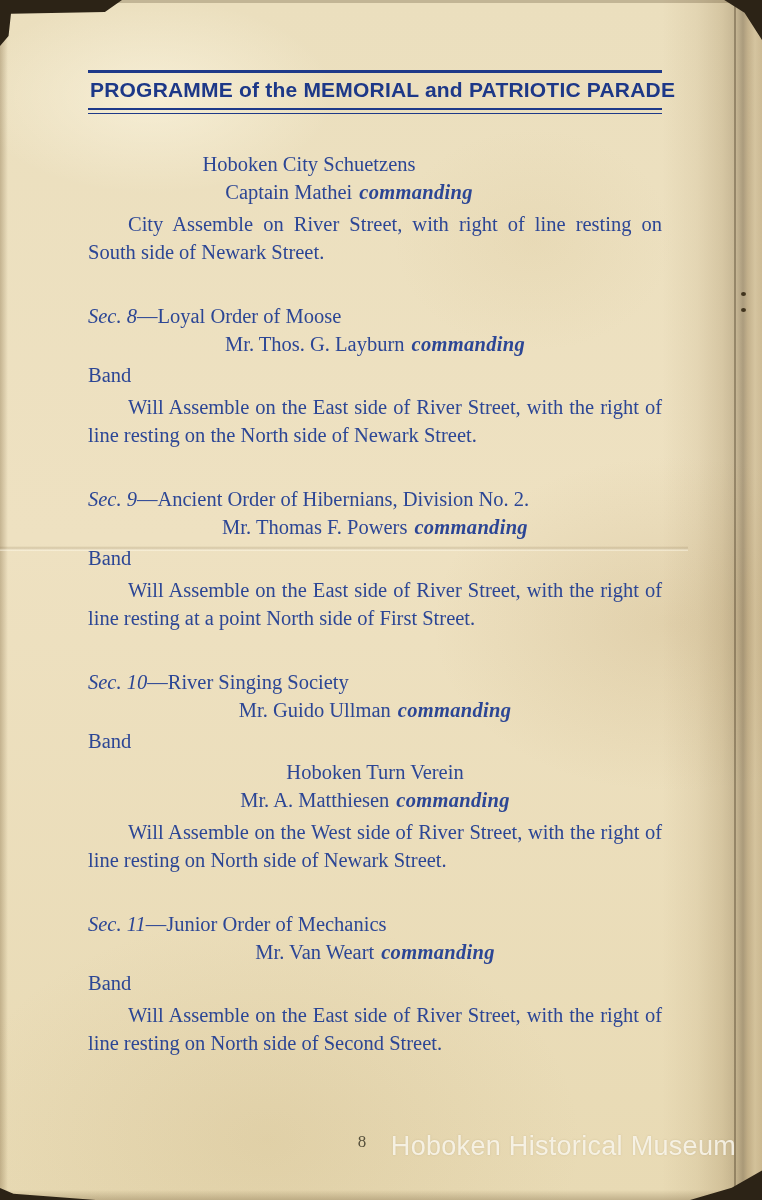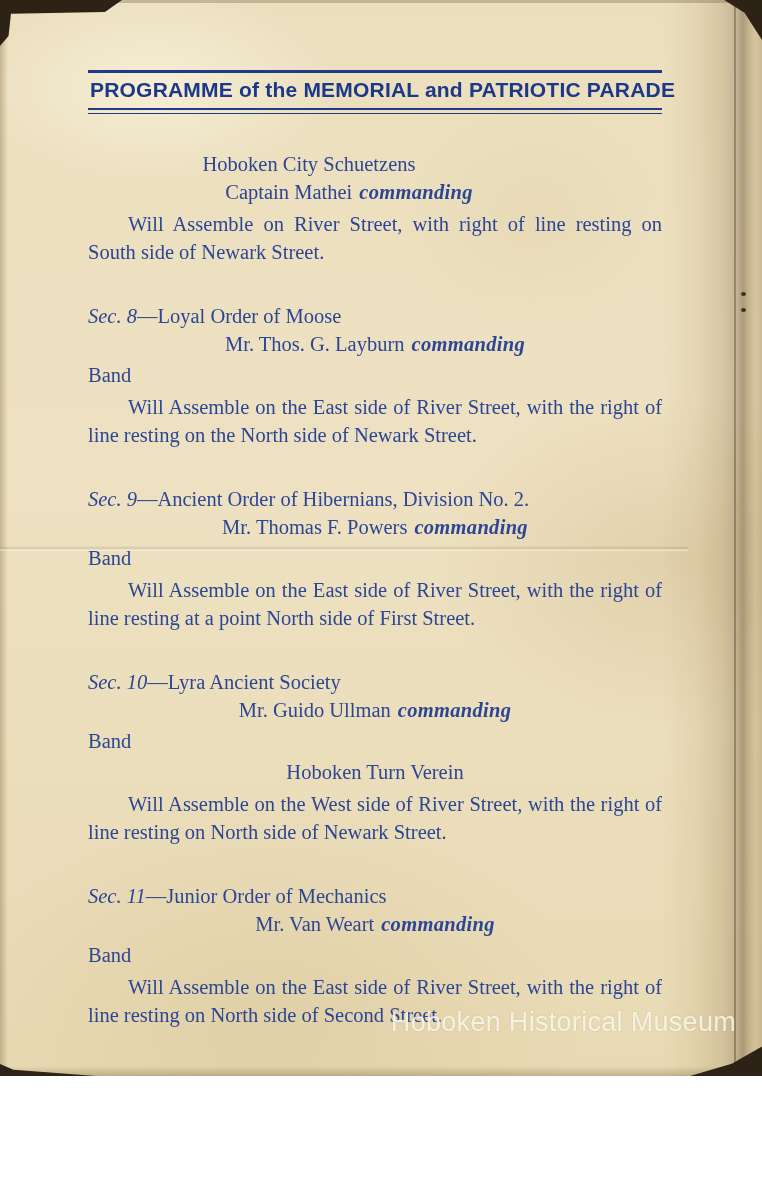--- a/index.html
+++ b/index.html
@@ -1,19 +1,19 @@
 <!DOCTYPE html>
 <html><head>
 <meta charset="utf-8">
 <style>
   html, body { margin:0; padding:0; }
   body { width:762px; height:1200px; }
 
   .page {
-    position:relative; width:762px; height:1076px; overflow:hidden;
+    position:relative; width:762px; height:1200px; overflow:hidden;
     background:
       radial-gradient(260px 140px at 20% 8%, rgba(255,250,232,0.55), rgba(255,250,232,0) 70%),
       radial-gradient(340px 240px at 88% 52%, rgba(176,146,92,0.20), rgba(176,146,92,0) 70%),
       radial-gradient(420px 300px at 35% 95%, rgba(186,160,104,0.18), rgba(186,160,104,0) 75%),
       radial-gradient(200px 160px at 70% 20%, rgba(200,175,120,0.12), rgba(200,175,120,0) 70%),
       linear-gradient(180deg, #ebdfbe 0%, #eee1c1 45%, #e8dab4 100%);
     font-family:"Liberation Serif","DejaVu Serif",serif;
     color:#2c4695;
   }
 
@@ -93,21 +93,21 @@
     <div class="header">
       <div class="header-title">PROGRAMME of the MEMORIAL and PATRIOTIC PARADE</div>
     </div>
     <div class="rule-double"></div>
 
     <div class="section first">
       <div class="line-center shift-a">Hoboken City Schuetzens</div>
       <div class="line-center shift-b">
         <span>Captain Mathei</span><span class="cmd">commanding</span>
       </div>
-      <p class="para">Will Assemble on River Street, with right of line resting on South side of Newark Street.</p>
+      <p class="para">City Assemble on River Street, with right of line resting on South side of Newark Street.</p>
     </div>
 
     <div class="section">
       <div class="sec-head">
         <span class="sec-label">Sec. 8</span><span>—Loyal Order of Moose</span>
       </div>
       <div class="line-center">
         <span>Mr. Thos. G. Layburn</span><span class="cmd">commanding</span>
       </div>
       <div class="band">Band</div>
@@ -120,27 +120,30 @@
       </div>
       <div class="line-center">
         <span>Mr. Thomas F. Powers</span><span class="cmd">commanding</span>
       </div>
       <div class="band">Band</div>
       <p class="para">Will Assemble on the East side of River Street, with the right of line resting at a point North side of First Street.</p>
     </div>
 
     <div class="section">
       <div class="sec-head">
-        <span class="sec-label">Sec. 10</span><span>—Lyra Ancient Society</span>
+        <span class="sec-label">Sec. 10</span><span>—River Singing Society</span>
       </div>
       <div class="line-center">
         <span>Mr. Guido Ullman</span><span class="cmd">commanding</span>
       </div>
       <div class="band">Band</div>
       <div class="line-center">Hoboken Turn Verein</div>
+      <div class="line-center">
+        <span>Mr. A. Matthiesen</span><span class="cmd">commanding</span>
+      </div>
       <p class="para">Will Assemble on the West side of River Street, with the right of line resting on North side of Newark Street.</p>
     </div>
 
     <div class="section">
       <div class="sec-head">
         <span class="sec-label">Sec. 11</span><span>—Junior Order of Mechanics</span>
       </div>
       <div class="line-center">
         <span>Mr. Van Weart</span><span class="cmd">commanding</span>
       </div>

